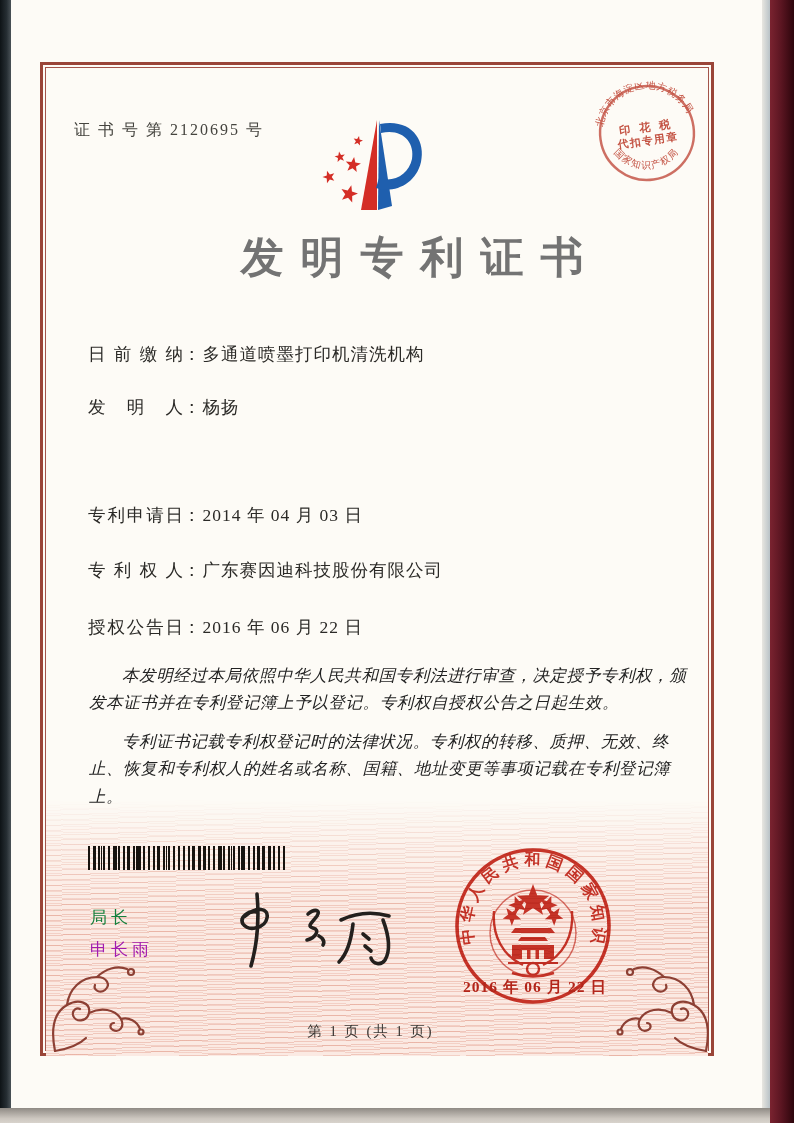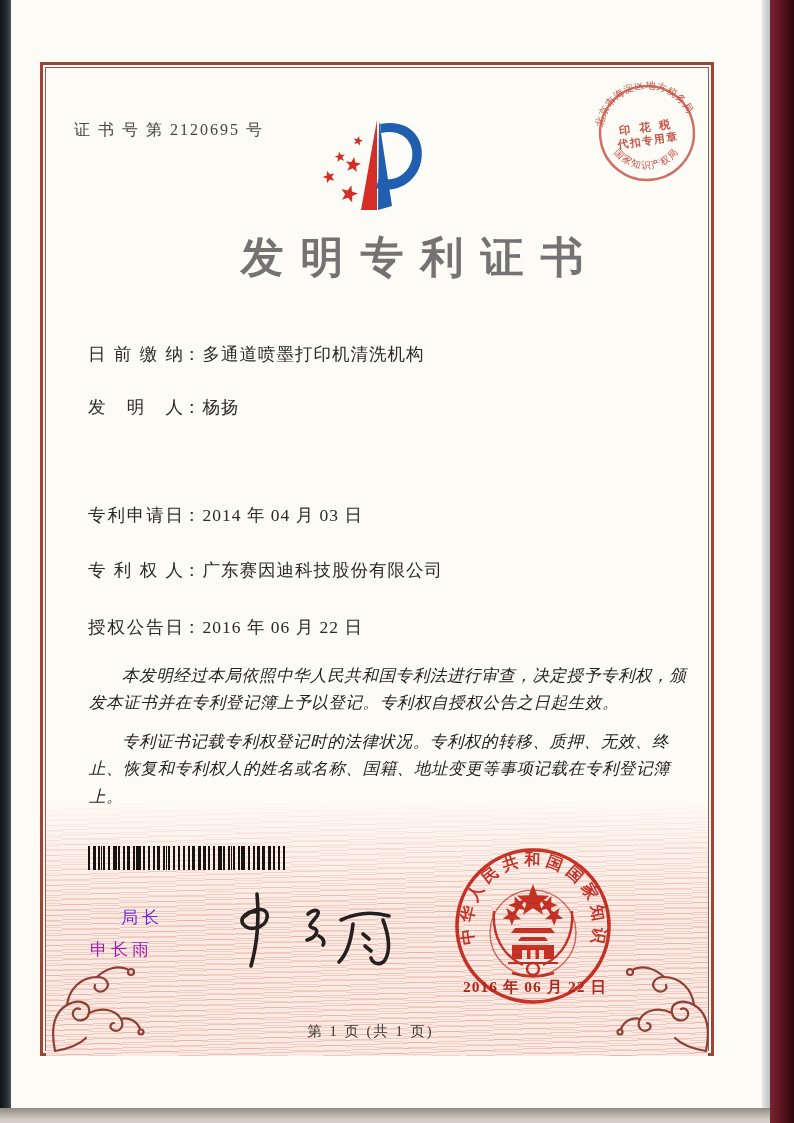--- a/index.html
+++ b/index.html
@@ -62,21 +62,21 @@
     letter-spacing:.6px;color:#222;font-style:italic;}
 
   
   .barcode{position:absolute;left:88px;top:846px;width:200px;height:24px;background:
     repeating-linear-gradient(90deg,#17130f 0 2px,transparent 2px 5px),
     repeating-linear-gradient(90deg,#17130f 0 1px,transparent 1px 13px),
     repeating-linear-gradient(90deg,transparent 0 6px,#17130f 6px 8px,transparent 8px 21px);}
 
   
   .director-title{position:absolute;left:90px;top:906px;font-size:17px;letter-spacing:4px;
-    color:#6d28d9;font-family:Liberation Sans, sans-serif;margin-left:31px;}
+    color:#15803d;font-family:Liberation Sans, sans-serif;}
   .director-name{position:absolute;left:90px;top:938px;font-size:17px;letter-spacing:4px;
     color:#a21caf;font-family:"Liberation Sans","DejaVu Sans",sans-serif;}
   .signature{position:absolute;left:213px;top:886px;}
 
   
   .seal{position:absolute;left:448px;top:841px;mix-blend-mode:multiply;opacity:.93;}
   .seal-date{position:absolute;left:450px;top:977px;width:170px;text-align:center;
     font-size:15.5px;font-weight:bold;color:#b3251a;letter-spacing:1px;z-index:6;}
 
   

